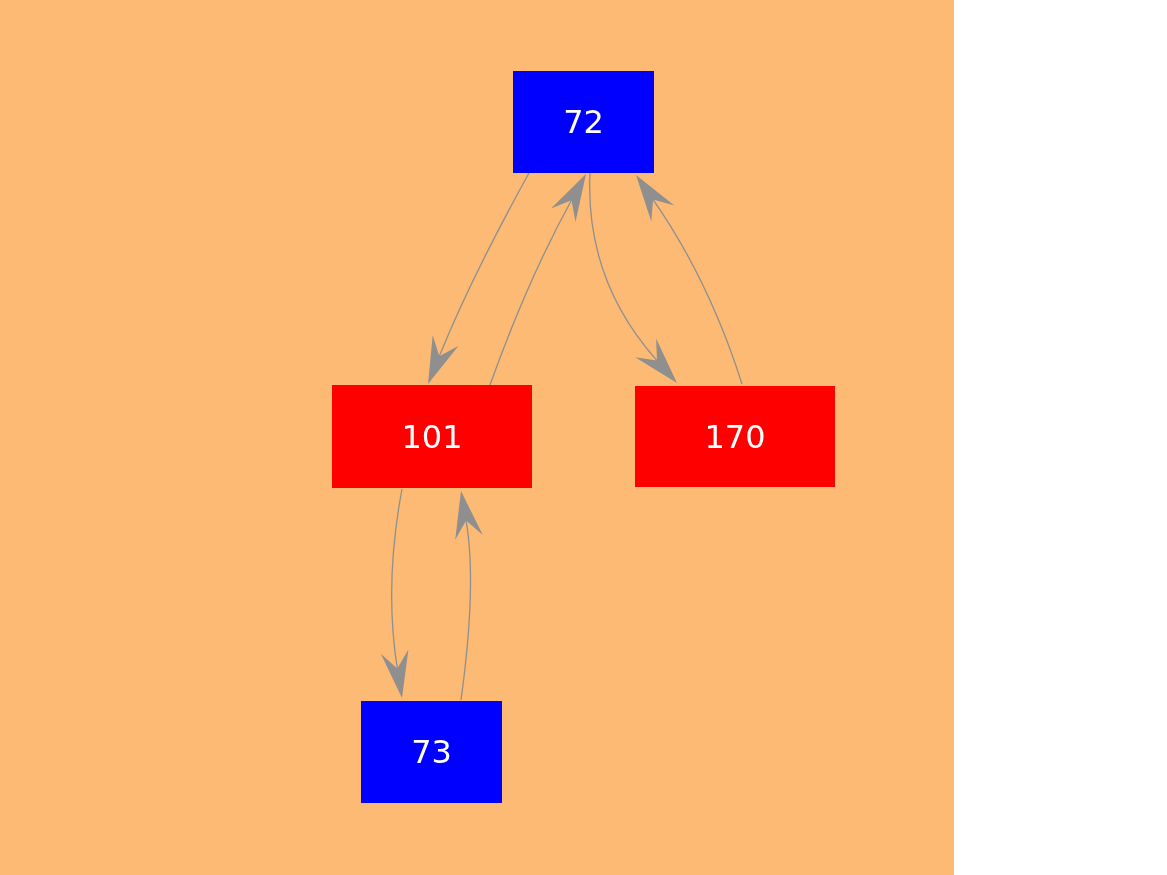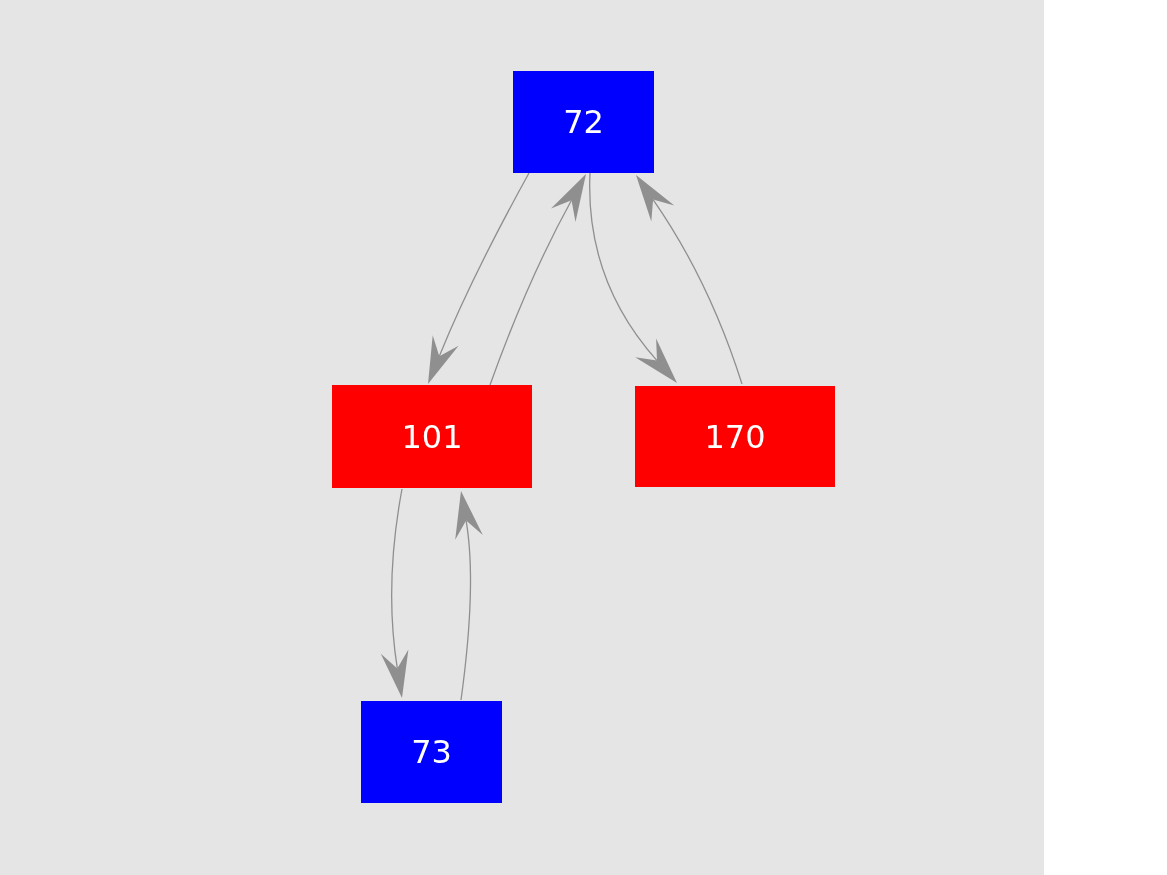--- a/index.html
+++ b/index.html
@@ -2,23 +2,23 @@
 <html><head>
 <meta charset="utf-8">
 <style>
   html, body {
     margin: 0;
     padding: 0;
     background: #ffffff;
   }
   .canvas-wrap {
     position: relative;
-    width: 1044px;
+    width: 954px;
     height: 875px;
-    background: #e5e5e5;
+    background: #fdba74;
     overflow: hidden;
     font-family: "DejaVu Sans", sans-serif;
   }
   svg text.node-label {
     font-family: "DejaVu Sans", sans-serif;
     font-size: 32px;
     fill: #ffffff;
   }
 </style>
 </head>

